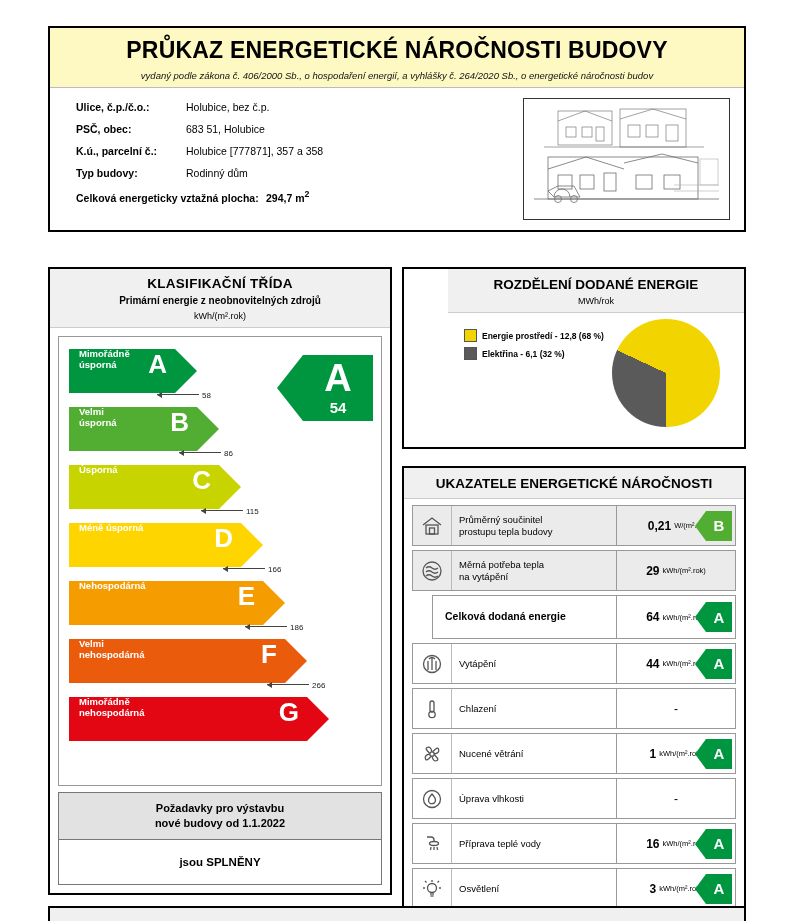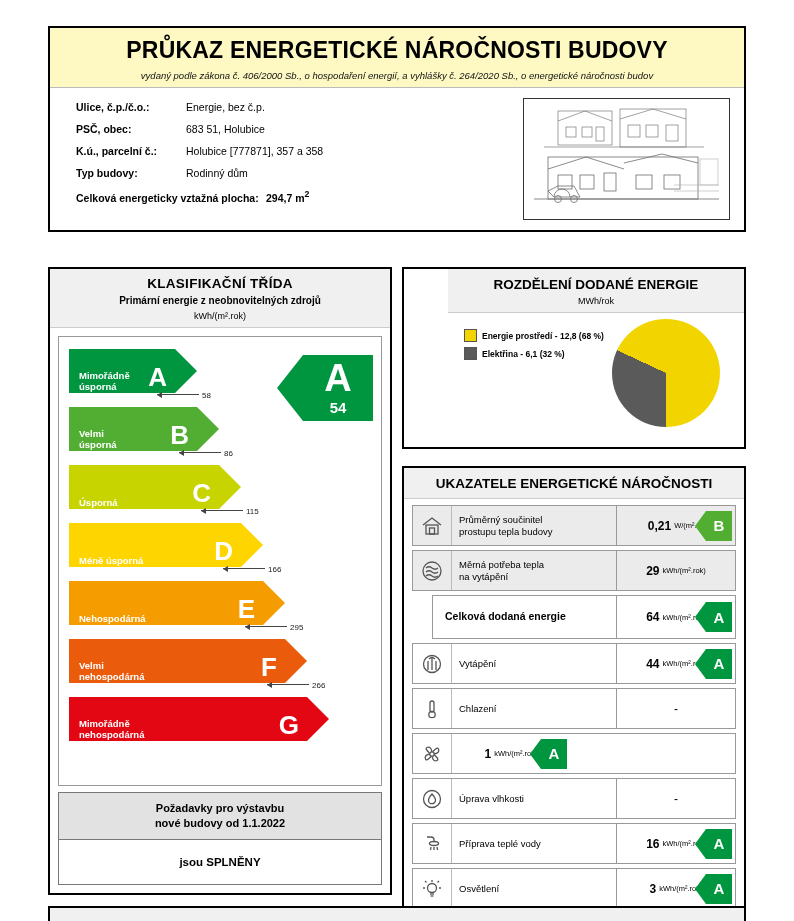--- a/index.html
+++ b/index.html
@@ -140,21 +140,21 @@
     top: 6px;
     height: 44px;
     display: flex;
     align-items: center;
     color: #fff;
     box-sizing: border-box;
   }
   .arrow .a-body {
     height: 44px;
     display: flex;
-    align-items: flex-end;
+    align-items: flex-start;
     padding-left: 10px;
     box-sizing: border-box;
   }
   .arrow .a-tip {
     width: 0; height: 0;
     border-top: 22px solid transparent;
     border-bottom: 22px solid transparent;
   }
   .arrow .lbl {
     font-size: 9.5px;
@@ -420,21 +420,21 @@
 
   <div class="header-box">
     <div class="header-title-wrap">
       <div class="header-title">PRŮKAZ ENERGETICKÉ NÁROČNOSTI BUDOVY</div>
       <div class="header-sub">vydaný podle zákona č. 406/2000 Sb., o hospodaření energií, a vyhlášky č. 264/2020 Sb., o energetické náročnosti budov</div>
     </div>
     <div class="header-body">
       <div class="header-fields">
         <div class="field-row">
           <span class="field-label">Ulice, č.p./č.o.:</span>
-          <span class="field-value">Energie, bez č.p.</span>
+          <span class="field-value">Holubice, bez č.p.</span>
         </div>
         <div class="field-row">
           <span class="field-label">PSČ, obec:</span>
           <span class="field-value">683 51, Holubice</span>
         </div>
         <div class="field-row">
           <span class="field-label">K.ú., parcelní č.:</span>
           <span class="field-value">Holubice [777871], 357 a 358</span>
         </div>
         <div class="field-row">
@@ -554,21 +554,21 @@
 
       <div class="grade-row">
         <div class="arrow" style="width:216px">
           <div class="a-body" style="background:#f59c00; width:194px">
             <span class="lbl">Nehospodárná</span>
             <span class="letter">E</span>
           </div>
           <div class="a-tip" style="border-left:22px solid #f59c00"></div>
         </div>
         <div class="boundary" style="left:186px; top:48px">
-          <span class="tick"></span><span>295</span>
+          <span class="tick"></span><span>186</span>
         </div>
       </div>
 
       <div class="grade-row">
         <div class="arrow" style="width:238px">
           <div class="a-body" style="background:#ea5b0c; width:216px">
             <span class="lbl">Velmi
 nehospodárná</span>
             <span class="letter">F</span>
           </div>
@@ -718,20 +718,21 @@
       <div class="ind-row">
         <div class="ind-icon">
           <svg width="24" height="24" viewBox="0 0 24 24" fill="none" stroke="#555" stroke-width="1.3">
             <circle cx="12" cy="12" r="2.2"></circle>
             <path d="M12 10 q-1 -6 -5 -4.5 q-2.5 1 2.5 5.5"></path>
             <path d="M14 12 q6 -1 4.5 -5 q-1 -2.5 -5.5 2.5"></path>
             <path d="M12 14 q1 6 5 4.5 q2.5 -1 -2.5 -5.5"></path>
             <path d="M10 12 q-6 1 -4.5 5 q1 2.5 5.5 -2.5"></path>
           </svg>
         </div>
+        <div class="ind-name">Nucené větrání</div>
         <div class="ind-val">
           <span class="num">1</span>
           <span class="unit">kWh/(m².rok)</span>
           <span class="grade-tag">
             <span class="gt-tip" style="border-right:11px solid #009640"></span>
             <span class="gt-body" style="background:#009640">A</span>
           </span>
         </div>
       </div>
 

